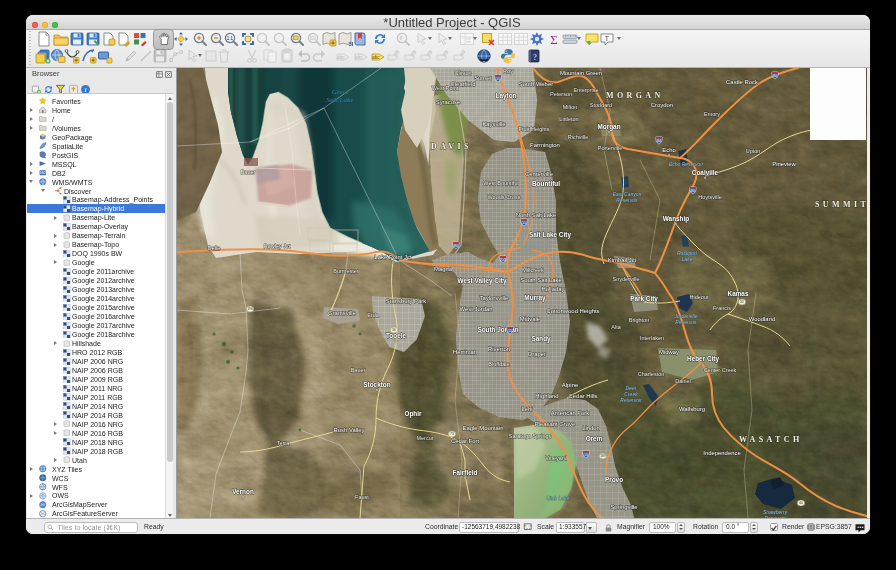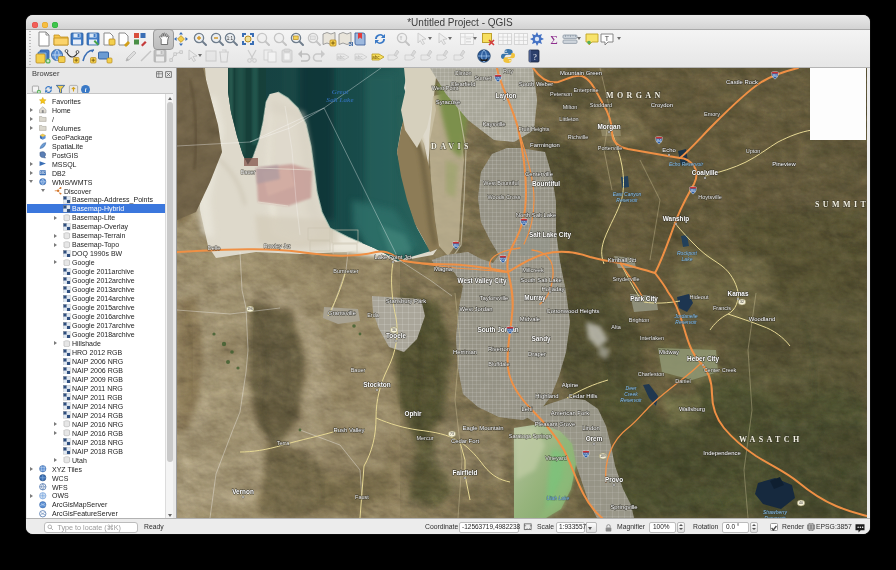--- a/index.html
+++ b/index.html
@@ -1,19 +1,19 @@
 <!DOCTYPE html>
 <html><head><meta charset="utf-8"><style>
 *{margin:0;padding:0;box-sizing:border-box}
 html,body{width:896px;height:570px;background:#000;font-family:"Liberation Sans",sans-serif;overflow:hidden}
 #win{position:absolute;left:26px;top:15px;width:844px;height:519px;background:#ececec;
  border-radius:7px;box-shadow:0 0 0 1px #0a0a0a,0 14px 34px rgba(0,0,0,.85);overflow:hidden}
 #titlebar{position:absolute;left:0;top:0;width:100%;height:15px;
  background:linear-gradient(#e9e9e9,#d3d3d3);border-bottom:1px solid #a9a9a9}
-#title{position:absolute;left:12px;top:0;width:100%;text-align:center;font-size:10px;line-height:16px;color:#3c3c3c}
+#title{position:absolute;left:4px;top:0;width:100%;text-align:center;font-size:13px;line-height:16px;color:#3c3c3c}
 .tl{position:absolute;top:6.5px;width:6px;height:6px;border-radius:50%}
 #toolbar{position:absolute;left:0;top:15px;width:100%;height:38px;
  background:linear-gradient(#f4f4f4,#e6e6e6);border-bottom:1px solid #b4b4b4}
 .ticon{position:absolute;width:16px;height:16px}
 .ticon svg{width:16px;height:16px}
 .gray{filter:grayscale(1) opacity(.38)}
 .caret{position:absolute;width:0;height:0;border-left:2.6px solid transparent;border-right:2.6px solid transparent;border-top:3.5px solid #6f6f6f}
 #panel{position:absolute;left:0;top:53px;width:151px;height:450px;background:#e8e8e8;border-right:1px solid #9c9c9c}
 #phead{position:absolute;left:0;top:0;width:100%;height:11px;font-size:7.5px;color:#3a3a3a;padding-left:6px;line-height:12px}
 #ptools{position:absolute;left:0;top:11px;width:100%;height:14px}
@@ -1372,21 +1372,21 @@
           <circle cx="228" cy="362" r="2"></circle>
           <circle cx="238" cy="368" r="1.6"></circle>
           <circle cx="214" cy="334" r="1.6"></circle>
           <circle cx="354" cy="326" r="1.8"></circle>
           <circle cx="360" cy="334" r="1.4"></circle>
           <circle cx="300" cy="430" r="1.4"></circle>
         </g>
       </svg>
     </div>
   <div id="statusbar">
-      <div class="sbox" style="left:17.5px;top:3px;width:94px;height:10.5px;border-radius:3px;color:#9a9a9a;line-height:9.5px;padding-left:13px;font-size:7.2px">Type to locate (⌘K)</div>
+      <div class="sbox" style="left:17.5px;top:3px;width:94px;height:10.5px;border-radius:3px;color:#9a9a9a;line-height:9.5px;padding-left:13px;font-size:7.2px">Tiles to locate (⌘K)</div>
       <svg style="position:absolute;left:21px;top:5px" width="7" height="7" viewBox="0 0 10 10">
         <circle cx="4" cy="4" r="2.6" fill="none" stroke="#999" stroke-width="1.1"></circle>
         <path d="M6 6l2.6 2.6" stroke="#999" stroke-width="1.1"></path>
       </svg>
       <div class="slab" style="position:absolute;left:118.0px;top:0;font-size:6.8px">Ready</div>
       <div class="slab" style="position:absolute;left:399.0px;top:0;font-size:6.8px">Coordinate</div>
       <div class="sbox" style="left:433.0px;top:3.0px;width:60.0px;height:10.5px;line-height:8.5px;padding-left:2px;color:#222">-12563719,4982238</div>
       <svg style="position:absolute;left:497.0px;top:3px" width="10" height="10" viewBox="0 0 16 16">
         <rect x="2" y="3" width="11" height="9" fill="none" stroke="#555" stroke-width="1.2"></rect>
         <path d="M4 13l3-3m3 0l3 3M2 6h3m6 0h3" stroke="#555" stroke-width="1"></path>

